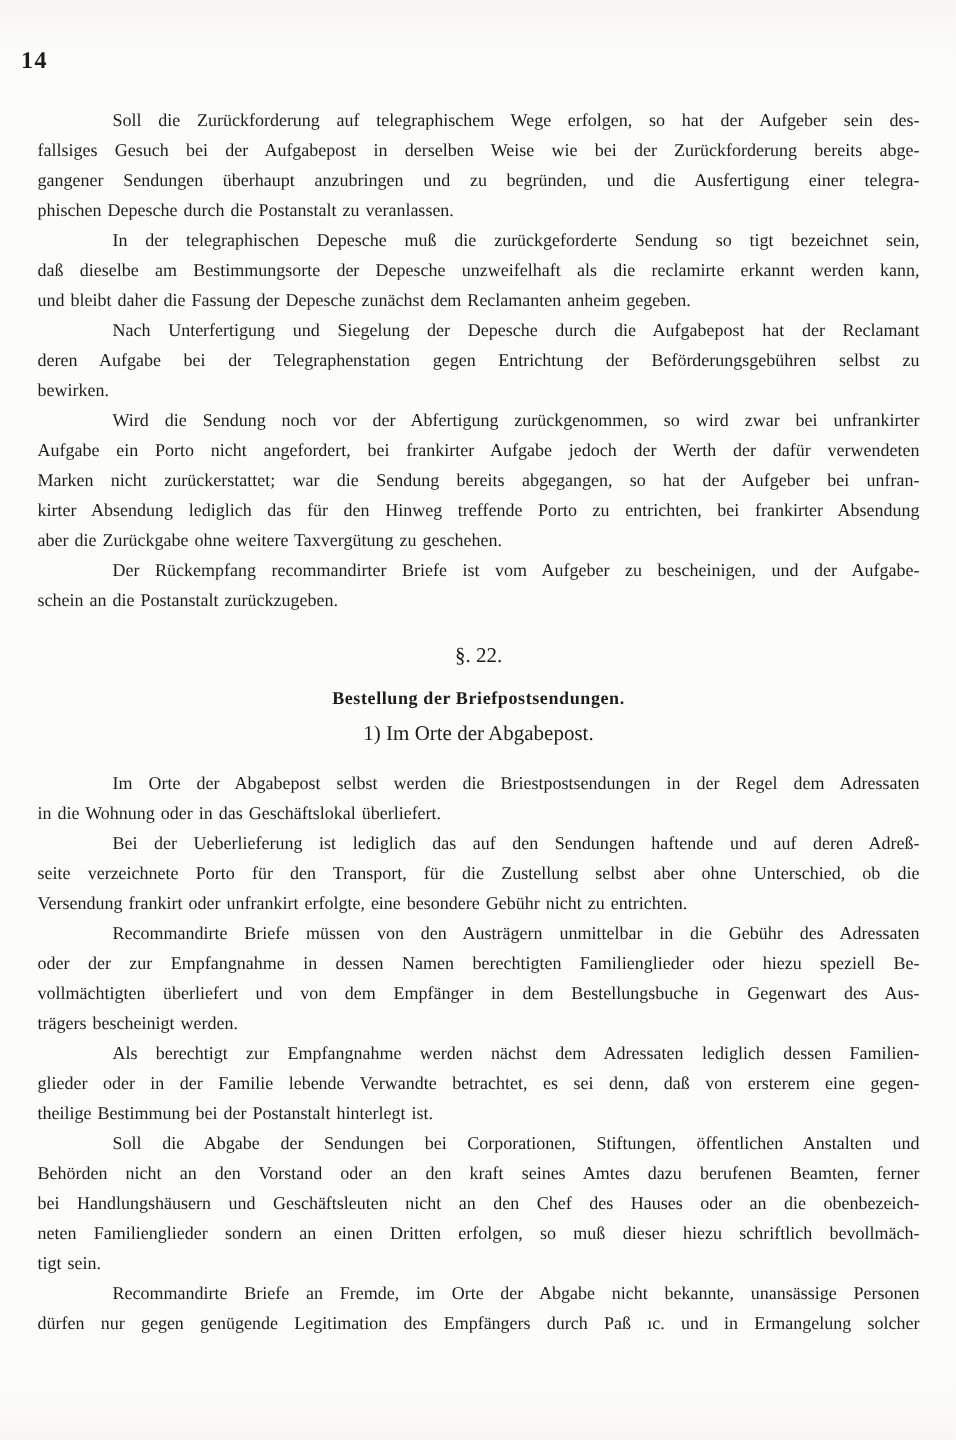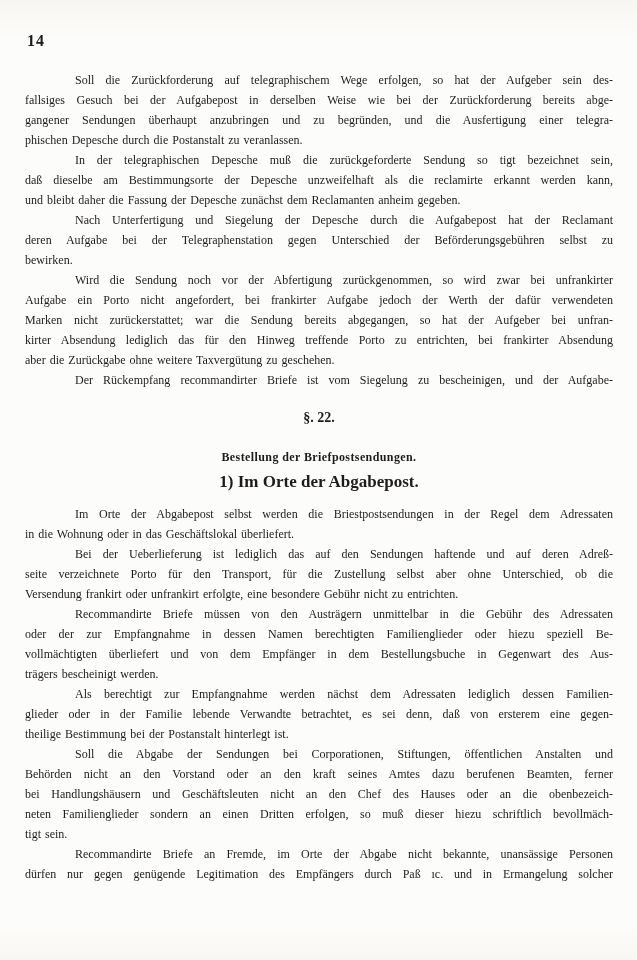--- a/index.html
+++ b/index.html
@@ -14,21 +14,21 @@
   }
   body {
     position: relative;
     background: var(--paper);
     background-image: linear-gradient(180deg, #f7f6f3 0%, #fcfcfa 4%, #fcfcfa 96%, #f8f7f4 100%);
     color: var(--ink);
     font-family: "Liberation Serif", "DejaVu Serif", serif;
   }
   .page-number {
     position: absolute;
-    left: 27px;
+    left: 14px;
     top: 32px;
     font-size: 16px;
     font-weight: 700;
     letter-spacing: 1px;
   }
   .text-block {
     position: absolute;
     left: 25px;
     top: 70px;
     width: 588px;
@@ -45,34 +45,34 @@
   }
   .line.first { padding-left: 50px; }
   .line.end { text-align-last: left; }
   .heading {
     text-align: center;
     margin-top: 18px;
     margin-bottom: 12px;
   }
   .sec-num {
     font-size: 14px;
-    font-weight: 700;
+    font-weight: 400;
     line-height: 20px;
-    margin-bottom: 19px;
+    margin-bottom: 7px;
   }
   .sec-title {
     font-size: 12px;
     font-weight: 700;
     line-height: 20px;
     margin-bottom: 5px;
     letter-spacing: 0.4px;
   }
   .sec-sub {
-    font-size: 17px;
-    font-weight: 700;
+    font-size: 14px;
+    font-weight: 400;
     line-height: 20px;
   }
 </style>
 </head>
 <body>
 
 <div class="page-number">14</div>
 
 <div class="text-block">
 
@@ -83,32 +83,33 @@
         <div class="line">gangener Sendungen überhaupt anzubringen und zu begründen, und die Ausfertigung einer telegra-</div>
         <div class="line end">phischen Depesche durch die Postanstalt zu veranlassen.</div>
       </div>
       <div class="para">
         <div class="line first">In der telegraphischen Depesche muß die zurückgeforderte Sendung so tigt bezeichnet sein,</div>
         <div class="line">daß dieselbe am Bestimmungsorte der Depesche unzweifelhaft als die reclamirte erkannt werden kann,</div>
         <div class="line end">und bleibt daher die Fassung der Depesche zunächst dem Reclamanten anheim gegeben.</div>
       </div>
       <div class="para">
         <div class="line first">Nach Unterfertigung und Siegelung der Depesche durch die Aufgabepost hat der Reclamant</div>
-        <div class="line">deren Aufgabe bei der Telegraphenstation gegen Unterschied der Beförderungsgebühren selbst zu</div>
+        <div class="line">deren Aufgabe bei der Telegraphenstation gegen Entrichtung der Beförderungsgebühren selbst zu</div>
         <div class="line end">bewirken.</div>
       </div>
       <div class="para">
         <div class="line first">Wird die Sendung noch vor der Abfertigung zurückgenommen, so wird zwar bei unfrankirter</div>
         <div class="line">Aufgabe ein Porto nicht angefordert, bei frankirter Aufgabe jedoch der Werth der dafür verwendeten</div>
         <div class="line">Marken nicht zurückerstattet; war die Sendung bereits abgegangen, so hat der Aufgeber bei unfran-</div>
         <div class="line">kirter Absendung lediglich das für den Hinweg treffende Porto zu entrichten, bei frankirter Absendung</div>
         <div class="line end">aber die Zurückgabe ohne weitere Taxvergütung zu geschehen.</div>
       </div>
       <div class="para">
-        <div class="line first">Der Rückempfang recommandirter Briefe ist vom Siegelung zu bescheinigen, und der Aufgabe-</div>
+        <div class="line first">Der Rückempfang recommandirter Briefe ist vom Aufgeber zu bescheinigen, und der Aufgabe-</div>
+        <div class="line end">schein an die Postanstalt zurückzugeben.</div>
       </div>
     </div>
 
   <div class="heading">
     <div class="sec-num">§. 22.</div>
     <div class="sec-title">Bestellung der Briefpostsendungen.</div>
     <div class="sec-sub">1) Im Orte der Abgabepost.</div>
   </div>
 
   <div>

